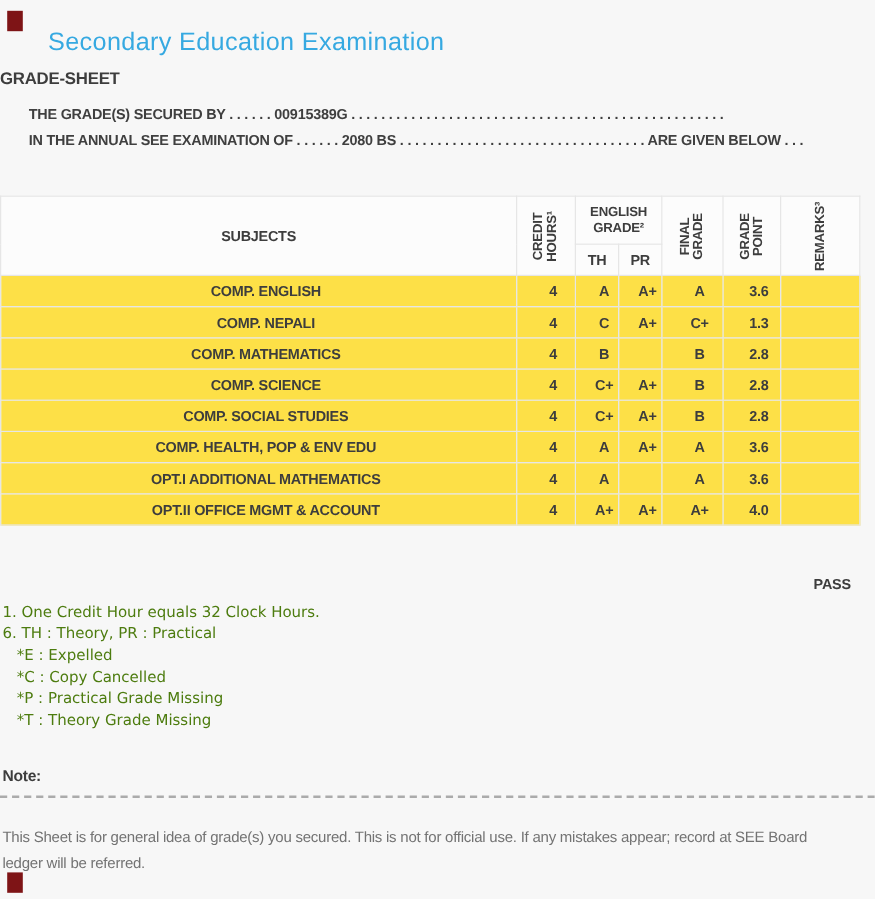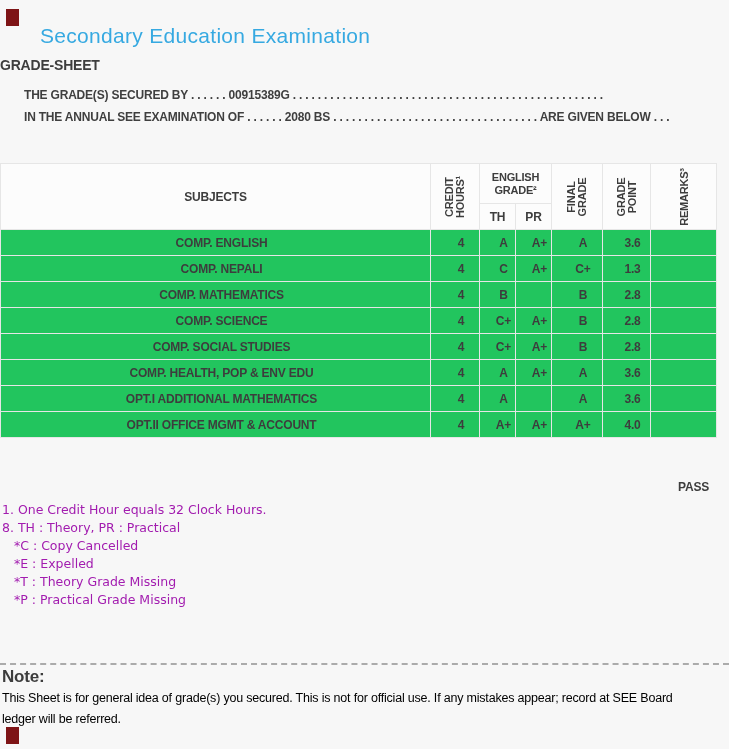--- a/index.html
+++ b/index.html
@@ -42,49 +42,49 @@
     width:716px;border-collapse:collapse;table-layout:fixed;
     background:#fcfcfc;
   }
   table.grades th,table.grades td{
     border:1px solid #e6e6e6;padding:0;
     font-size:12px;font-weight:700;color:#3d3d3d;
     text-align:center;vertical-align:middle;letter-spacing:-.2px;
   }
   tr.hdr-top th{height:39px;}
   tr.hdr-sub th{height:25px;}
-  tr.data td{height:25px;background:#22c55e;padding-left:12px;}
+  tr.data td{height:25px;background:#fde047;padding-left:12px;}
   th.subjects{text-align:left;padding-left:8px;font-size:12px;}
   td.subject{text-align:left;padding-left:8px;}
   th.vh{position:relative;}
   .rot{
     position:absolute;left:50%;top:50%;width:62px;
     transform:translate(-50%,-50%) rotate(-90deg);
     text-align:center;font-size:11px;font-weight:700;
     line-height:11px;letter-spacing:-.2px;white-space:normal;
   }
   .rot span{display:block;}
   .og span{display:block;font-size:11px;line-height:13px;}
 
   
   .gpa-line{position:absolute;top:453px;right:20px;font-size:12px;font-weight:700;letter-spacing:-.2px;}
   .pass-line{position:absolute;top:480px;right:20px;font-size:12px;font-weight:700;letter-spacing:-.2px;}
 
   
-  .footnotes{position:absolute;top:501px;left:2px;font-family:"DejaVu Sans",sans-serif;font-size:12.5px;color:#a21caf;}
+  .footnotes{position:absolute;top:501px;left:2px;font-family:"DejaVu Sans",sans-serif;font-size:12.5px;color:#4d7c0f;}
   .footnotes .fn{height:18px;line-height:18px;}
   .footnotes .fn.indent{margin-left:12px;}
 
   
   .note-divider{position:absolute;top:663px;left:0;width:729px;border-top:2px dashed #ababab;}
-  .note-label{position:absolute;top:667px;left:2px;font-size:17px;font-weight:700;letter-spacing:-.2px;}
+  .note-label{position:absolute;top:639px;left:2px;font-size:13px;font-weight:700;letter-spacing:-.2px;}
   .note-text{
     position:absolute;top:688px;left:2px;width:700px;
     font-size:12.5px;font-weight:400;letter-spacing:-.2px;
-    line-height:21px;color:#000000;
+    line-height:21px;color:#737373;
   }
 </style>
 </head>
 <body>
 
 <div class="sheet">
 
   <div class="marker top"></div>
 
   <div class="title">Secondary Education Examination</div>
@@ -216,25 +216,25 @@
         <td>4.0</td>
         <td></td>
       </tr>
     </tbody>
   </table>
 
   <div class="pass-line">PASS</div>
 
   <div class="footnotes">
     <div class="fn">1. One Credit Hour equals 32 Clock Hours.</div>
-    <div class="fn">8. TH : Theory, PR : Practical</div>
+    <div class="fn">6. TH : Theory, PR : Practical</div>
+    <div class="fn indent">*E : Expelled</div>
     <div class="fn indent">*C : Copy Cancelled</div>
-    <div class="fn indent">*E : Expelled</div>
+    <div class="fn indent">*P : Practical Grade Missing</div>
     <div class="fn indent">*T : Theory Grade Missing</div>
-    <div class="fn indent">*P : Practical Grade Missing</div>
   </div>
 
   <div class="note-divider"></div>
   <div class="note-label">Note:</div>
   <div class="note-text">This Sheet is for general idea of grade(s) you secured. This is not for official use. If any mistakes appear; record at SEE Board ledger will be referred.</div>
 
   <div class="marker bottom"></div>
 
 </div>
 

